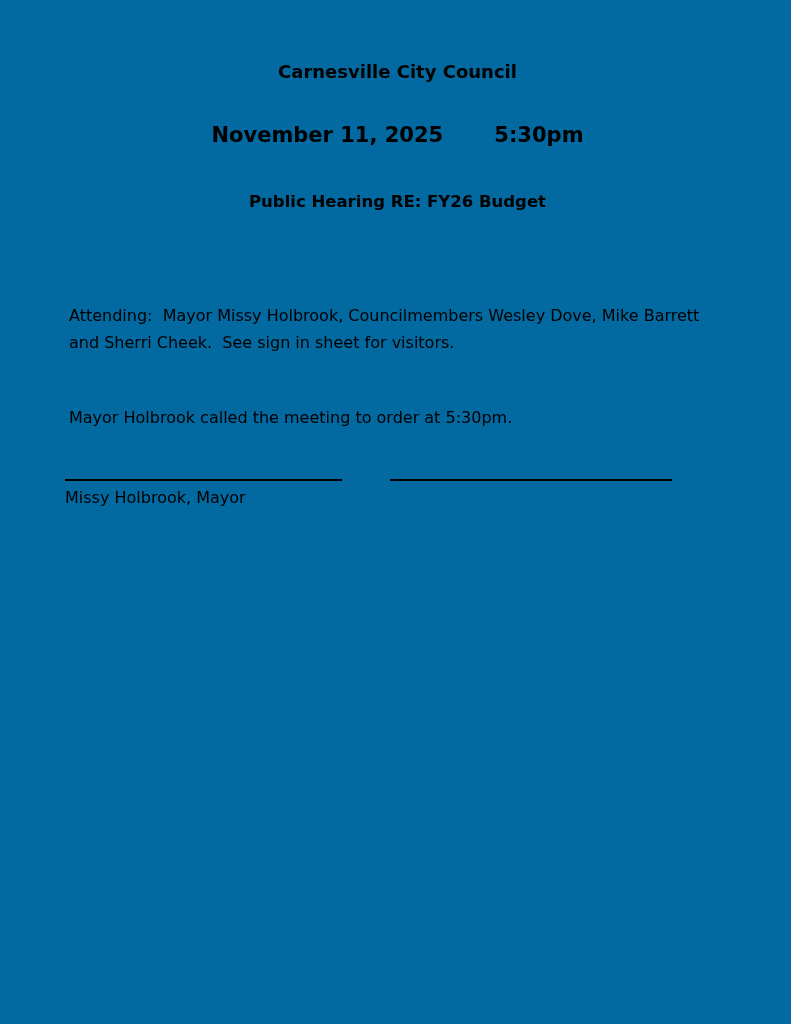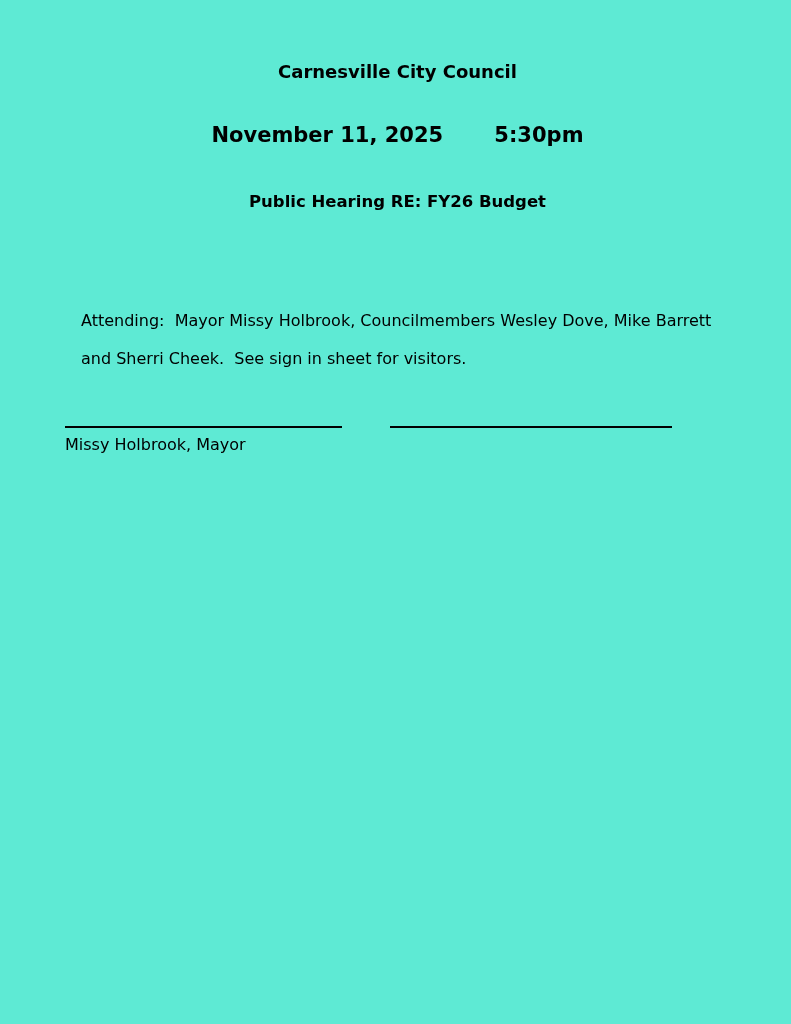--- a/index.html
+++ b/index.html
@@ -5,21 +5,21 @@
   html, body {
     margin: 0;
     padding: 0;
     background: #ffffff;
   }
   .page {
     position: relative;
     width: 791px;
     height: 1024px;
     box-sizing: border-box;
-    background: #5eead4;
+    background: #0369a1;
     color: #000000;
     font-family: "DejaVu Sans", sans-serif;
     padding: 60px 61px 0 65px;
     overflow: hidden;
   }
   .heading {
     text-align: center;
     font-weight: bold;
     white-space: pre-wrap;
   }
@@ -38,22 +38,22 @@
     line-height: 21px;
     margin-top: 43px;
   }
   .minutes-heading {
     font-size: 18px;
     line-height: 23px;
     margin-top: 40px;
   }
   .para {
     font-size: 16px;
-    line-height: 38px;
-    margin: 0 0 48px 16px;
+    line-height: 27px;
+    margin: 0 0 48px 4px;
     white-space: pre-wrap;
   }
   .para.first {
     margin-top: 90px;
   }
   .signatures {
     display: flex;
   }
   .sig-left {
     width: 277px;
@@ -80,20 +80,21 @@
 
   <div class="heading title">Carnesville City Council</div>
 
   <div class="heading date-line">November 11, 2025       5:30pm</div>
 
   <div class="heading subject-line">Public Hearing RE: FY26 Budget</div>
 
 
   <p class="para first">Attending:  Mayor Missy Holbrook, Councilmembers Wesley Dove, Mike Barrett and Sherri Cheek.  See sign in sheet for visitors.</p>
 
+  <p class="para">Mayor Holbrook called the meeting to order at 5:30pm.</p>
 
 
 
   <div class="signatures">
     <div class="sig-left">
       <div class="sig-line"></div>
       <div class="sig-label">Missy Holbrook, Mayor</div>
     </div>
     <div class="sig-right">
       <div class="sig-line"></div>

